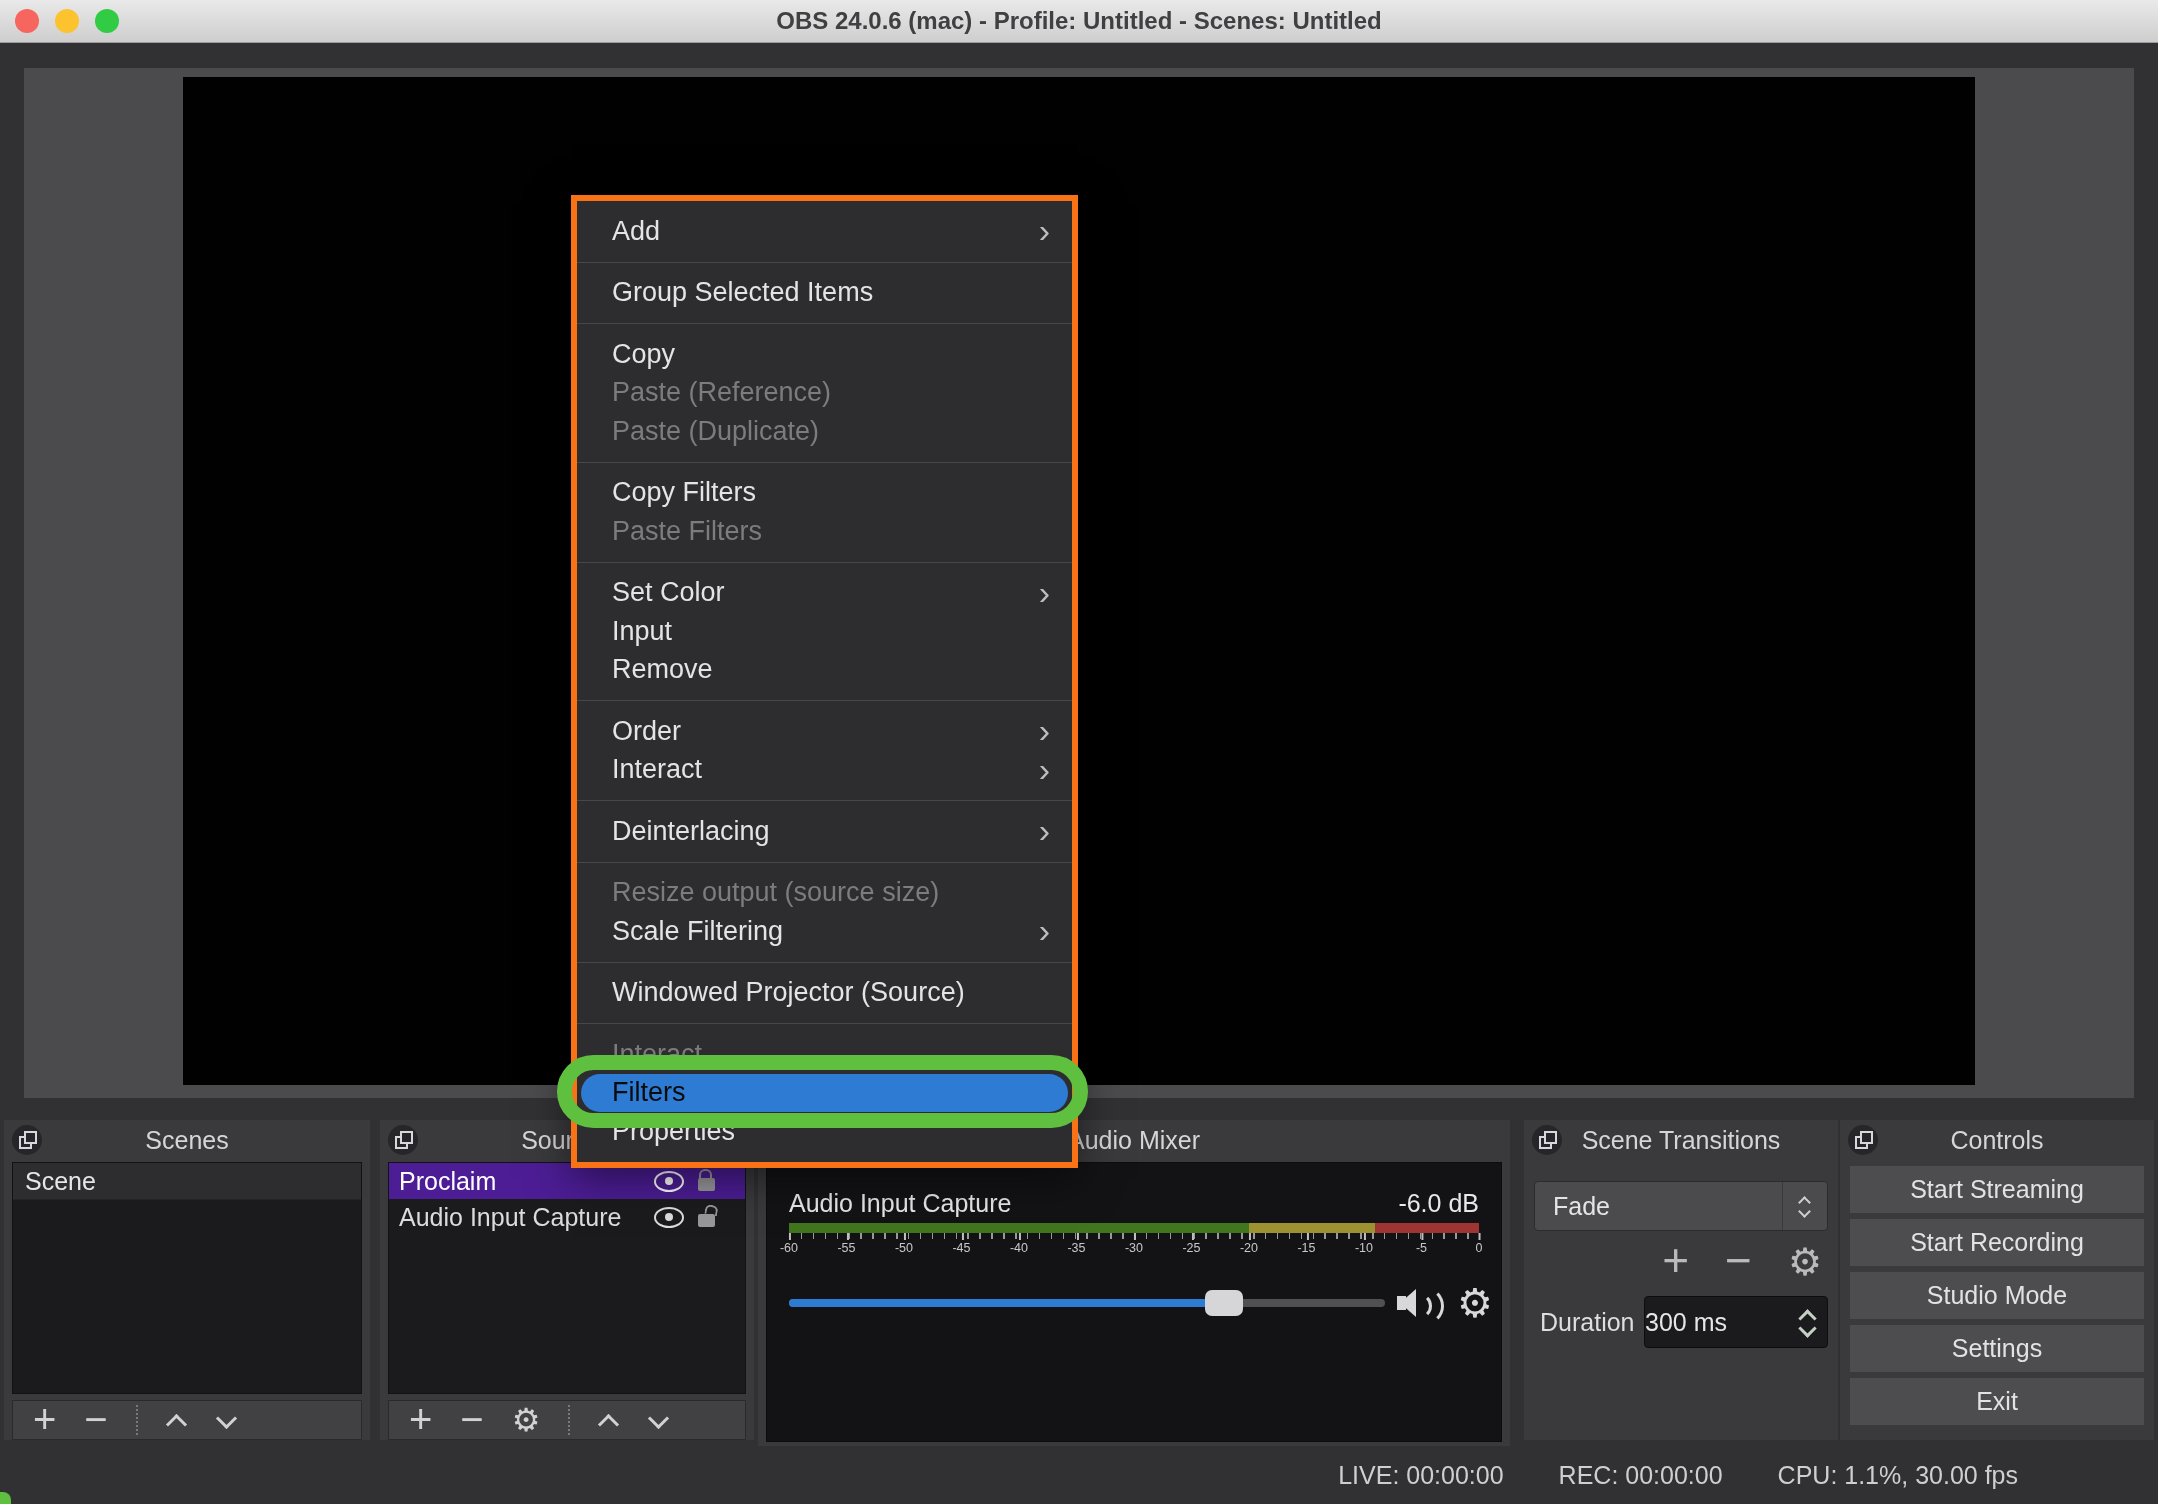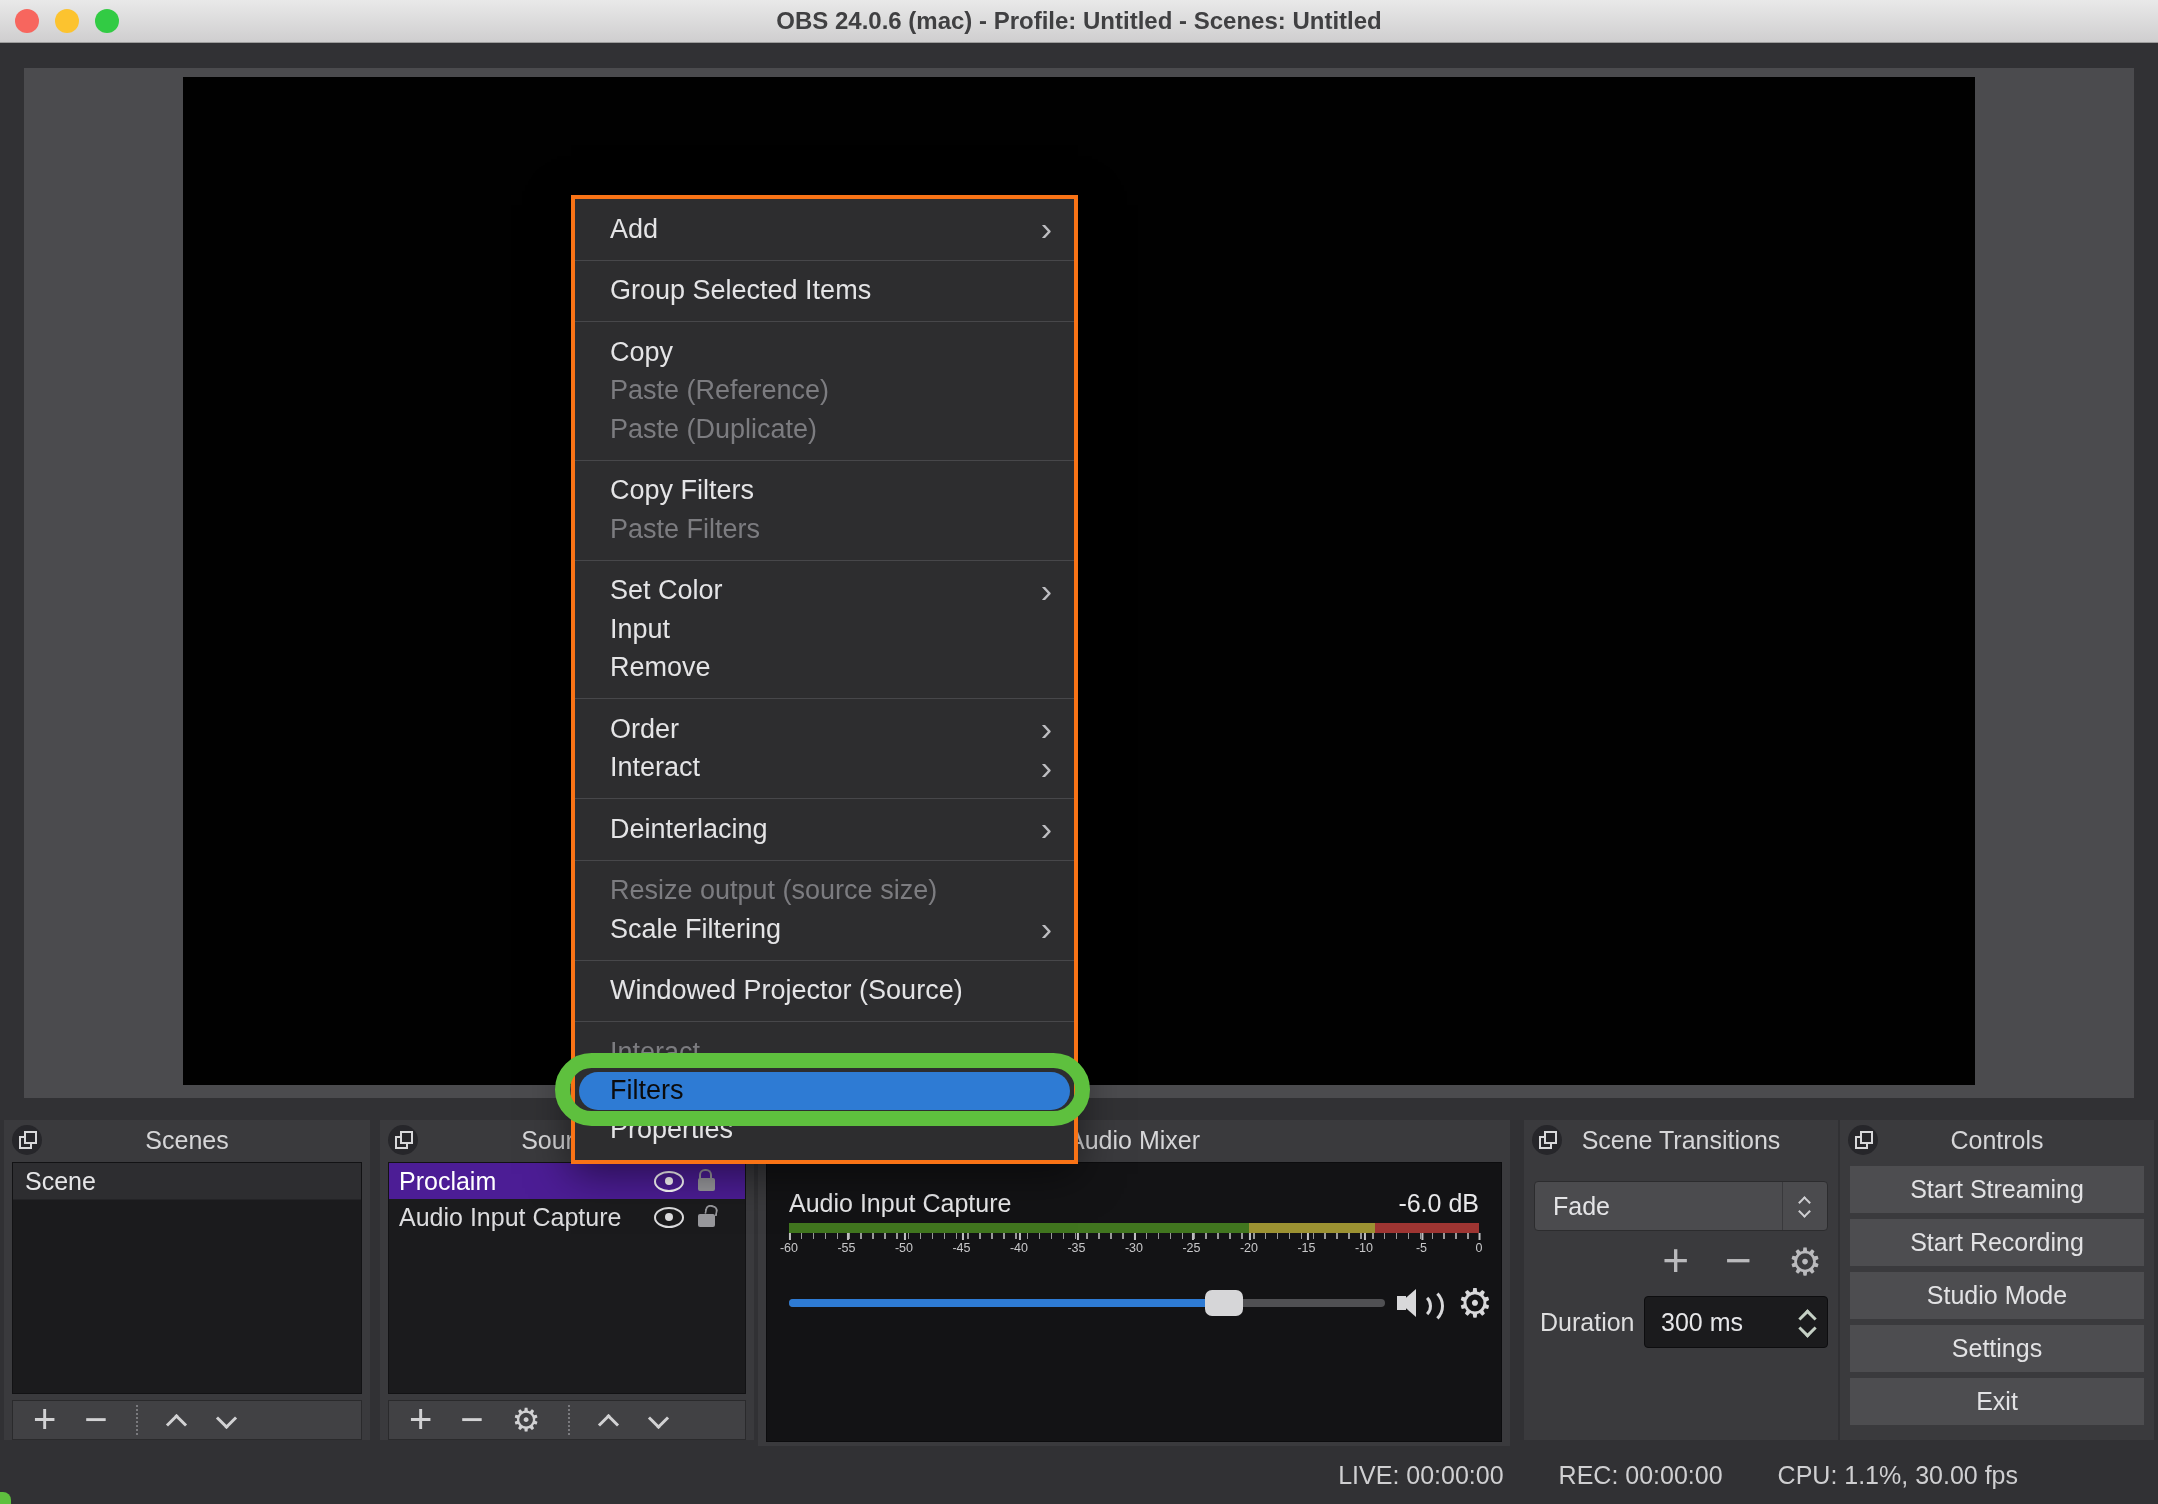--- a/index.html
+++ b/index.html
@@ -22,21 +22,21 @@
   .light.yellow{background:#fcc32f;}
   .light.green{background:#32cb44;}
 
   
   .preview{position:absolute;left:24px;top:68px;width:2110px;height:1030px;background:#4b4b4e;}
   .canvas{position:absolute;left:183px;top:77px;width:1792px;height:1008px;background:#010101;}
 
   
   .menu{
     position:absolute;left:571px;top:195px;width:507px;z-index:40;
-    background:#2d2d2f;border:4px solid #f97316;box-sizing:border-box;
+    background:#2d2d2f;border:6px solid #f97316;box-sizing:border-box;
     box-shadow:0 10px 40px rgba(0,0,0,.5);
   }
   .menu-section{padding:11px 0;}
   .menu-sep{height:1px;background:#47474a;}
   .mi{height:38.5px;display:flex;align-items:center;padding:0 22px 0 35px;
       font-size:27px;color:#e4e4e6;position:relative;}
   .mi.disabled{color:#7c7c80;}
   .mi .sub-arrow{margin-left:auto;color:#bdbdc1;}
   .mi .sub-arrow::before{content:"\203A";font-size:34px;line-height:1;}
   .mi.selected{
@@ -136,21 +136,21 @@
   .mini-chev.down::before{content:"";position:absolute;left:1px;top:-2px;width:7px;height:7px;
       border-left:2.5px solid currentColor;border-bottom:2.5px solid currentColor;transform:rotate(-45deg);}
   .trans-icons{margin:14px 16px 0;display:flex;justify-content:flex-end;align-items:center;gap:36px;color:#bababd;}
   .trans-icons .ic-plus::before{font-size:46px;}
   .trans-icons .ic-minus::before{font-size:46px;}
   .trans-icons .ic-gear::before{font-size:38px;}
   .duration-row{margin:16px 10px 0;display:flex;align-items:center;}
   .duration-label{font-size:25px;color:#dededf;margin-left:6px;}
   .spinbox{margin-left:auto;width:184px;height:52px;background:#1b1b1d;border:1px solid #0d0d0f;
       border-radius:4px;display:flex;align-items:center;box-sizing:border-box;}
-  .spin-value{padding-left:16px;font-size:25px;color:#e6e6e8;text-align:center;}
+  .spin-value{font-size:25px;color:#e6e6e8;text-align:center;}
   .spin-arrows{margin-left:auto;align-self:stretch;width:38px;display:flex;flex-direction:column;
       align-items:center;justify-content:center;gap:3px;color:#c5d0c5;}
   .spin-arrows .mini-chev{width:16px;height:11px;}
   .spin-arrows .mini-chev.up::before{width:10px;height:10px;border-width:3px;}
   .spin-arrows .mini-chev.down::before{width:10px;height:10px;border-width:3px;}
 
   
   .ctl-buttons{position:absolute;left:10px;right:10px;top:46px;display:flex;flex-direction:column;gap:6px;}
   .ctl-btn{height:47px;background:#4d4d50;border:none;border-radius:0;
       font-family:"Liberation Sans",sans-serif;font-size:25px;color:#e2e2e4;

